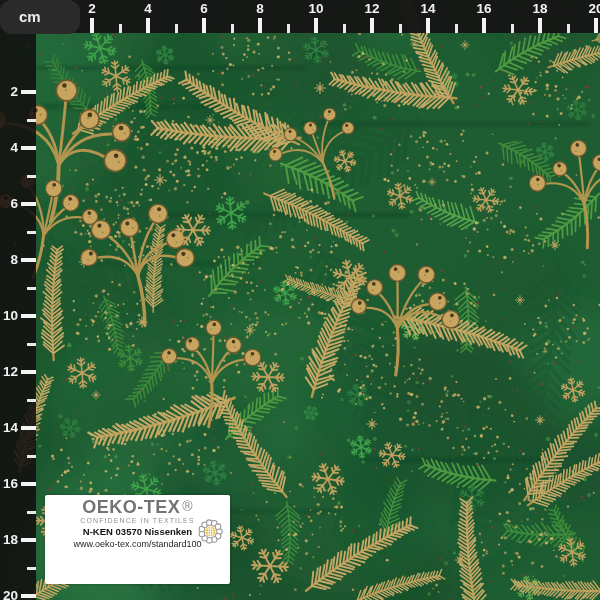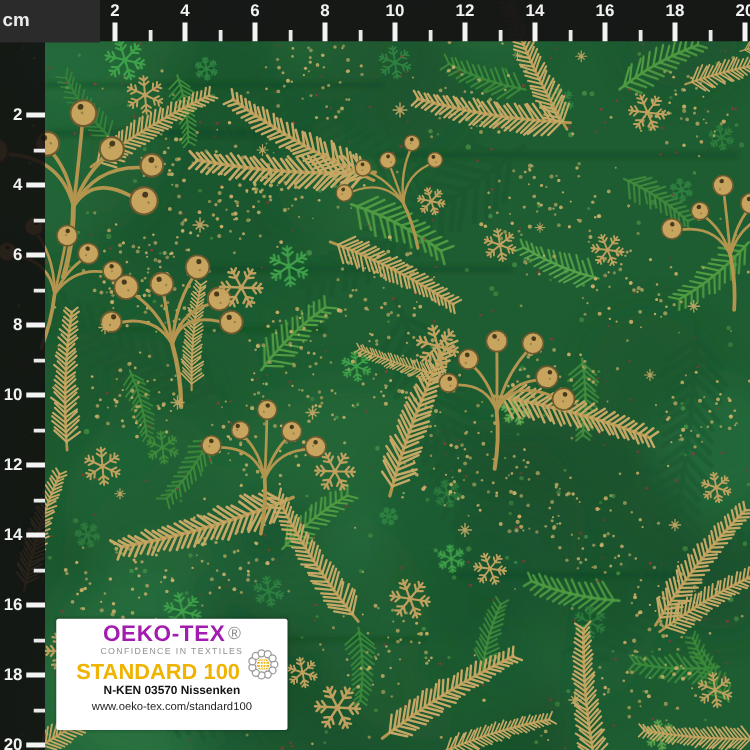--- a/index.html
+++ b/index.html
@@ -5,34 +5,34 @@
   html,body{margin:0;padding:0;background:#111;}
   .stage{position:relative;width:600px;height:600px;overflow:hidden;
          font-family:"Liberation Sans",sans-serif;background:#1e5c31;}
   #fabric-svg{position:absolute;left:0;top:0;z-index:0;display:block;}
   .ruler-top{position:absolute;left:0;top:0;width:600px;height:33px;
              background:rgba(22,22,22,0.97);z-index:2;}
   .ruler-left{position:absolute;left:0;top:33px;width:36px;height:567px;
               background:rgba(18,15,16,0.88);z-index:2;}
   .ruler-corner{position:absolute;left:0;top:0;width:80px;height:34px;
                 background:#2b2b2b;z-index:3;color:#ececec;font-size:15px;
-                font-weight:700;line-height:33px;padding-left:2px;box-sizing:border-box;}
+                font-weight:700;line-height:33px;padding-left:19px;box-sizing:border-box;border-radius:12px;}
   .tick-h-major{position:absolute;width:4px;height:15px;top:18px;background:#f4f4f4;}
   .tick-h-minor{position:absolute;width:3px;height:9px;top:24px;background:#e9e9e9;}
   .lbl-h{position:absolute;top:1px;width:28px;height:16px;line-height:16px;
          text-align:center;color:#f2f2f2;font-size:13.5px;font-weight:700;}
   .tick-v-major{position:absolute;height:4px;width:15px;left:21px;background:#f4f4f4;}
   .tick-v-minor{position:absolute;height:3px;width:9px;left:27px;background:#e9e9e9;}
   .lbl-v{position:absolute;left:0;width:18px;height:16px;line-height:16px;
          text-align:right;color:#f2f2f2;font-size:13.5px;font-weight:700;}
   .cert{position:absolute;left:45px;top:495px;width:185px;height:89px;background:#ffffff;
         z-index:4;text-align:center;box-sizing:border-box;padding-top:3px;
         box-shadow:0 0 3px rgba(0,0,0,0.35);border-radius:2px;}
   .cert .brand-row{line-height:17px;}
-  .cert .brand{font-size:18px;font-weight:700;color:#a21caf;letter-spacing:0.5px;}
+  .cert .brand{font-size:18px;font-weight:700;color:#737373;letter-spacing:0.5px;}
   .cert .reg{font-size:14px;font-weight:400;color:#8a8a8a;vertical-align:2px;margin-left:2px;}
   .cert .tagline{margin-top:1px;font-size:7px;letter-spacing:1.1px;color:#909090;line-height:8px;}
   .cert .standard{margin-top:2px;font-size:17.5px;font-weight:700;color:#efb300;
                   line-height:18px;padding-right:22px;}
   .cert .license{margin-top:2px;font-size:9.5px;font-weight:700;color:#141414;line-height:10px;}
   .cert .claim{margin-top:6px;font-size:8px;color:#2d2d2d;line-height:9px;}
   .cert .url{margin-top:2px;font-size:9px;color:#1f1f1f;line-height:10px;}
   .flower{position:absolute;left:152px;top:23px;width:27px;height:27px;}
 </style>
 </head>
@@ -2353,21 +2353,20 @@
       <div class="tick-v-minor" style="top: 477.5px;"></div>
       <div class="tick-v-major" style="top: 561px;"></div>
       <div class="lbl-v" style="top: 555px;">20</div>
       <div class="tick-v-minor" style="top: 533.5px;"></div>
     </div>
   <div class="ruler-corner"><span>cm</span></div>
 
   <div class="cert">
     <div class="brand-row"><span class="brand">OEKO-TEX</span><span class="reg">®</span></div>
     <div class="tagline">CONFIDENCE IN TEXTILES</div>
-    <div class="standard">STANDARD 100</div>
     <div class="license">N-KEN 03570 Nissenken</div>
     <div class="url">www.oeko-tex.com/standard100</div>
     <svg class="flower" viewBox="-13 -13 26 26" id="flower-icon">
         <circle cx="8.60" cy="0.00" r="2.7" fill="#ffffff" stroke="#9a9a9a" stroke-width="1"></circle>
         <circle cx="7.23" cy="4.65" r="2.7" fill="#ffffff" stroke="#9a9a9a" stroke-width="1"></circle>
         <circle cx="3.57" cy="7.82" r="2.7" fill="#ffffff" stroke="#9a9a9a" stroke-width="1"></circle>
         <circle cx="-1.22" cy="8.51" r="2.7" fill="#ffffff" stroke="#9a9a9a" stroke-width="1"></circle>
         <circle cx="-5.63" cy="6.50" r="2.7" fill="#ffffff" stroke="#9a9a9a" stroke-width="1"></circle>
         <circle cx="-8.25" cy="2.42" r="2.7" fill="#ffffff" stroke="#9a9a9a" stroke-width="1"></circle>
         <circle cx="-8.25" cy="-2.42" r="2.7" fill="#ffffff" stroke="#9a9a9a" stroke-width="1"></circle>

